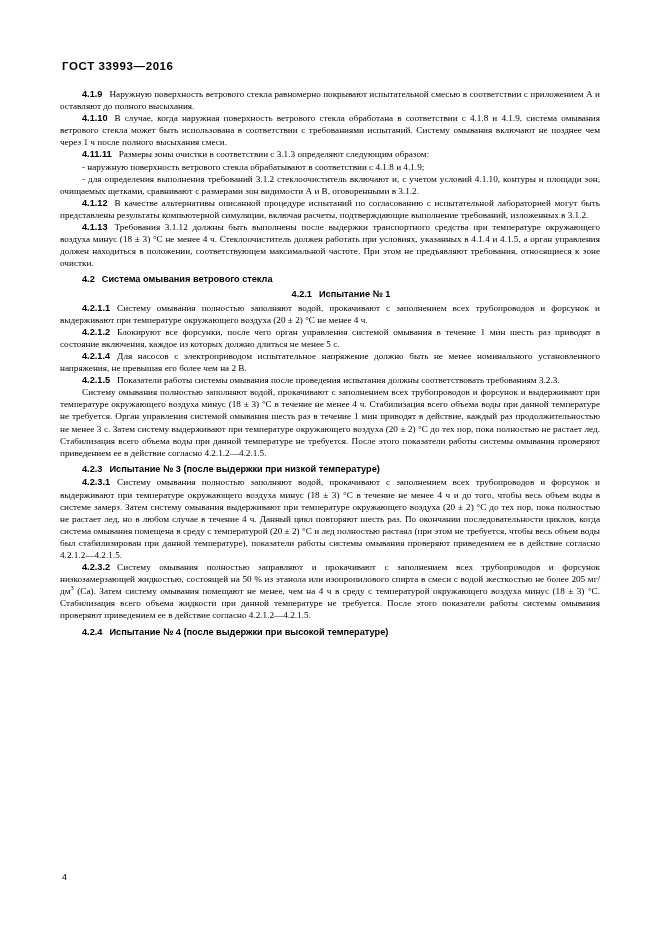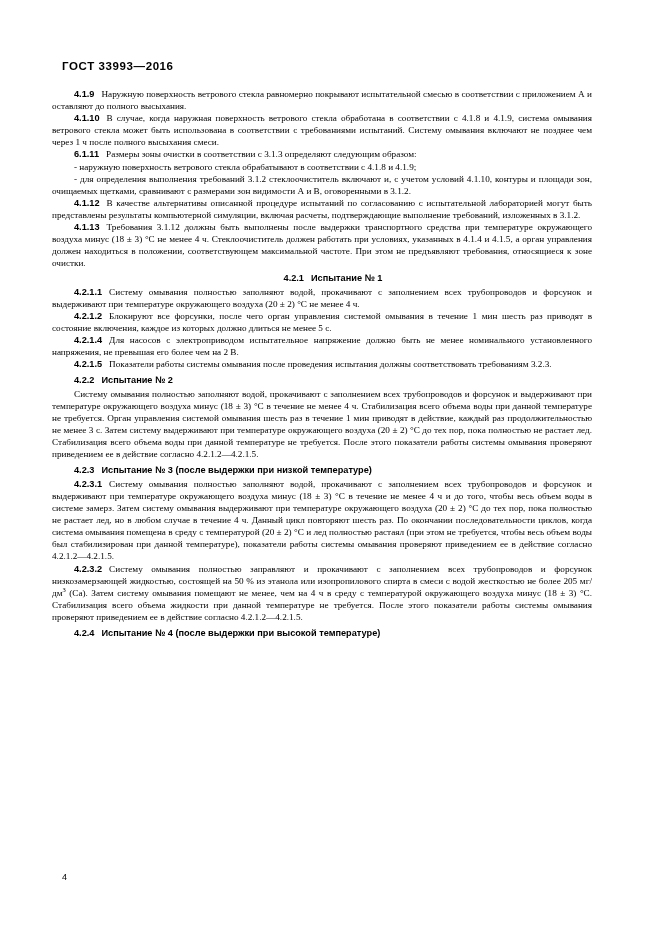--- a/index.html
+++ b/index.html
@@ -27,21 +27,21 @@
     top: 60px;
     left: 62px;
     font-family: "Liberation Sans", sans-serif;
     font-size: 11.5px;
     font-weight: bold;
     letter-spacing: 0.6px;
   }
   .content {
     position: absolute;
     top: 88px;
-    left: 52px;
+    left: 60px;
     width: 540px;
     font-size: 9.2px;
     line-height: 12.1px;
     text-align: justify;
   }
   .content p {
     margin: 0;
     text-indent: 22px;
     text-align: justify;
     text-justify: inter-word;
@@ -90,31 +90,31 @@
   }
 </style>
 </head>
 <body>
 
 <div class="page">
   <div class="header">ГОСТ 33993—2016</div>
   <div class="content" id="content">
       <p><span class="num">4.1.9</span><span class="numspace"></span><span>Наружную поверхность ветрового стекла равномерно покрывают испытательной смесью в соответствии с приложением А и оставляют до полного высыхания.</span></p>
       <p><span class="num">4.1.10</span><span class="numspace"></span><span>В случае, когда наружная поверхность ветрового стекла обработана в соответствии с 4.1.8 и 4.1.9, система омывания ветрового стекла может быть использована в соответствии с требованиями испытаний. Систему омывания включают не позднее чем через 1 ч после полного высыхания смеси.</span></p>
-      <p><span class="num">6.1.11</span><span class="numspace"></span><span>Размеры зоны очистки в соответствии с 3.1.3 определяют следующим образом:</span></p>
+      <p><span class="num">4.11.11</span><span class="numspace"></span><span>Размеры зоны очистки в соответствии с 3.1.3 определяют следующим образом:</span></p>
       <p class="dash">- наружную поверхность ветрового стекла обрабатывают в соответствии с 4.1.8 и 4.1.9;</p>
       <p class="dash">- для определения выполнения требований 3.1.2 стеклоочиститель включают и, с учетом условий 4.1.10, контуры и площади зон, очищаемых щетками, сравнивают с размерами зон видимости А и В, оговоренными в 3.1.2.</p>
       <p><span class="num">4.1.12</span><span class="numspace"></span><span>В качестве альтернативы описанной процедуре испытаний по согласованию с испытательной лабораторией могут быть представлены результаты компьютерной симуляции, включая расчеты, подтверждающие выполнение требований, изложенных в 3.1.2.</span></p>
       <p><span class="num">4.1.13</span><span class="numspace"></span><span>Требования 3.1.12 должны быть выполнены после выдержки транспортного средства при температуре окружающего воздуха минус (18 ± 3) °С не менее 4 ч. Стеклоочиститель должен работать при условиях, указанных в 4.1.4 и 4.1.5, а орган управления должен находиться в положении, соответствующем максимальной частоте. При этом не предъявляют требования, относящиеся к зоне очистки.</span></p>
+      <p class="headspaced"><span class="num">4.2</span><span class="numspace"></span><span>Система омывания ветрового стекла</span></p>
       <p class="head"><span class="num">4.2.1</span><span class="numspace"></span><span>Испытание № 1</span></p>
       <p><span class="num">4.2.1.1</span><span class="numspace"></span><span>Систему омывания полностью заполняют водой, прокачивают с заполнением всех трубопроводов и форсунок и выдерживают при температуре окружающего воздуха (20 ± 2) °С не менее 4 ч.</span></p>
       <p><span class="num">4.2.1.2</span><span class="numspace"></span><span>Блокируют все форсунки, после чего орган управления системой омывания в течение 1 мин шесть раз приводят в состояние включения, каждое из которых должно длиться не менее 5 с.</span></p>
       <p><span class="num">4.2.1.4</span><span class="numspace"></span><span>Для насосов с электроприводом испытательное напряжение должно быть не менее номинального установленного напряжения, не превышая его более чем на 2 В.</span></p>
       <p><span class="num">4.2.1.5</span><span class="numspace"></span><span>Показатели работы системы омывания после проведения испытания должны соответствовать требованиям 3.2.3.</span></p>
-      <p class="headspaced"><span class="num">4.2.2</span><span class="numspace"></span><span>Испытание № 2</span></p>
       <p><span>Систему омывания полностью заполняют водой, прокачивают с заполнением всех трубопроводов и форсунок и выдерживают при температуре окружающего воздуха минус (18 ± 3) °С в течение не менее 4 ч. Стабилизация всего объема воды при данной температуре не требуется. Орган управления системой омывания шесть раз в течение 1 мин приводят в действие, каждый раз продолжительностью не менее 3 с. Затем систему выдерживают при температуре окружающего воздуха (20 ± 2) °С до тех пор, пока полностью не растает лед. Стабилизация всего объема воды при данной температуре не требуется. После этого показатели работы системы омывания проверяют приведением ее в действие согласно 4.2.1.2—4.2.1.5.</span></p>
       <p class="headspaced"><span class="num">4.2.3</span><span class="numspace"></span><span>Испытание № 3 (после выдержки при низкой температуре)</span></p>
       <p><span class="num">4.2.3.1</span><span class="numspace"></span><span>Систему омывания полностью заполняют водой, прокачивают с заполнением всех трубопроводов и форсунок и выдерживают при температуре окружающего воздуха минус (18 ± 3) °С в течение не менее 4 ч и до того, чтобы весь объем воды в системе замерз. Затем систему омывания выдерживают при температуре окружающего воздуха (20 ± 2) °С до тех пор, пока полностью не растает лед, но в любом случае в течение 4 ч. Данный цикл повторяют шесть раз. По окончании последовательности циклов, когда система омывания помещена в среду с температурой (20 ± 2) °С и лед полностью растаял (при этом не требуется, чтобы весь объем воды был стабилизирован при данной температуре), показатели работы системы омывания проверяют приведением ее в действие согласно 4.2.1.2—4.2.1.5.</span></p>
       <p><span class="num">4.2.3.2</span><span class="numspace"></span><span>Систему омывания полностью заправляют и прокачивают с заполнением всех трубопроводов и форсунок низкозамерзающей жидкостью, состоящей на 50 % из этанола или изопропилового спирта в смеси с водой жесткостью не более 205 мг/дм<sup>3</sup> (Са). Затем систему омывания помещают не менее, чем на 4 ч в среду с температурой окружающего воздуха минус (18 ± 3) °С. Стабилизация всего объема жидкости при данной температуре не требуется. После этого показатели работы системы омывания проверяют приведением ее в действие согласно 4.2.1.2—4.2.1.5.</span></p>
       <p class="headspaced"><span class="num">4.2.4</span><span class="numspace"></span><span>Испытание № 4 (после выдержки при высокой температуре)</span></p>
     </div>
   <div class="pagenum">4</div>
 </div>
 
 </body></html>

